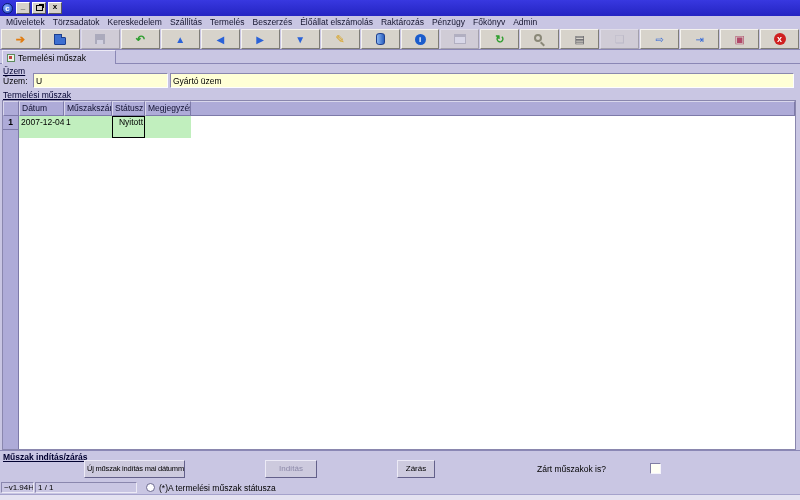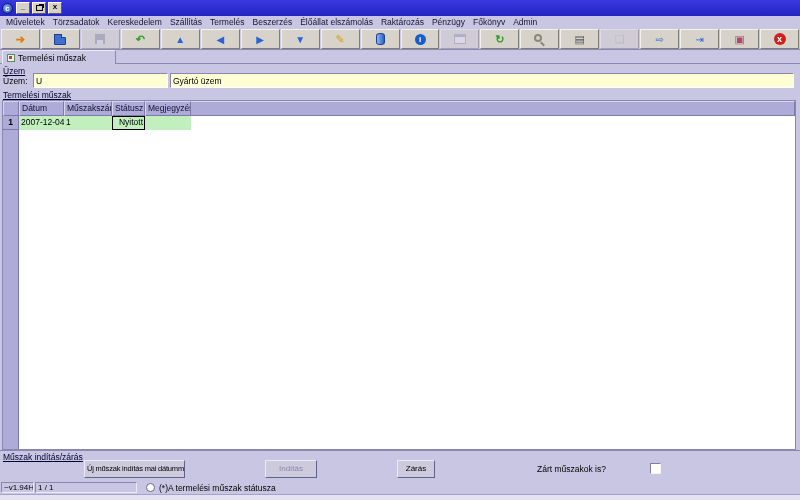--- a/index.html
+++ b/index.html
@@ -85,26 +85,26 @@
   .thead { position:absolute; left:0; top:0; right:0; height:15px; background:#aeabd8; display:flex; }
   .th {
     height:15px; border-top:1px solid #d9d7ec; border-left:1px solid #d9d7ec;
     border-right:1px solid #7d7aa9; border-bottom:1px solid #7d7aa9;
     font-size:8.5px; color:#101030; padding:1px 2px; overflow:hidden; white-space:nowrap;
   }
   .th.filler { flex:1; border-left:none; }
   .w-gut { width:16px; } .w-dat { width:45px; } .w-msz { width:48px; } .w-sta { width:33px;text-align:right; } .w-meg { width:46px; }
   .trow { position:absolute; left:0; top:15px; height:14px; display:flex; }
   .gutter-cell { width:16px; height:14px; background:#aeabd8; border-right:1px solid #7d7aa9; border-bottom:1px solid #7d7aa9; font-size:8.5px; font-weight:bold; text-align:center; line-height:13px; }
-  .td { height:14px; background:#c1efbe; font-size:8.5px; padding:1px 2px; white-space:nowrap; overflow:hidden; }
+  .td { height:22px; background:#c1efbe; font-size:8.5px; padding:1px 2px; white-space:nowrap; overflow:hidden; }
   .td.focused { border:1px solid #000; padding:0 1px; }
   .gutter-col { position:absolute; left:0; top:29px; bottom:0; width:16px; background:#aeabd8; border-right:1px solid #7d7aa9; }
   
   .footer { position:absolute; left:0; top:450px; width:100%; height:31px; background:#c9c6e3; border-top:1px solid #8a87b5; }
-  #footer-link { left:3px; top:1px; }
+  #footer-link { left:3px; top:1px;font-weight:bold; }
   .btn {
     position:absolute; top:9px; height:18px; background:#cdcade;
     border:1px solid; border-color:#eceaf6 #63608a #63608a #eceaf6;
     font-size:8px; text-align:center; line-height:16px; padding:0 2px;
     white-space:nowrap; overflow:hidden; color:#000;
   }
   #btn-new { left:84px; width:101px; font-size:7.5px; letter-spacing:-0.2px; }
   #btn-start { left:265px; width:52px; color:#8b88a8; }
   #btn-close { left:397px; width:38px; }
   #closed-label { position:absolute; left:537px; top:13px; font-size:8.5px; }

